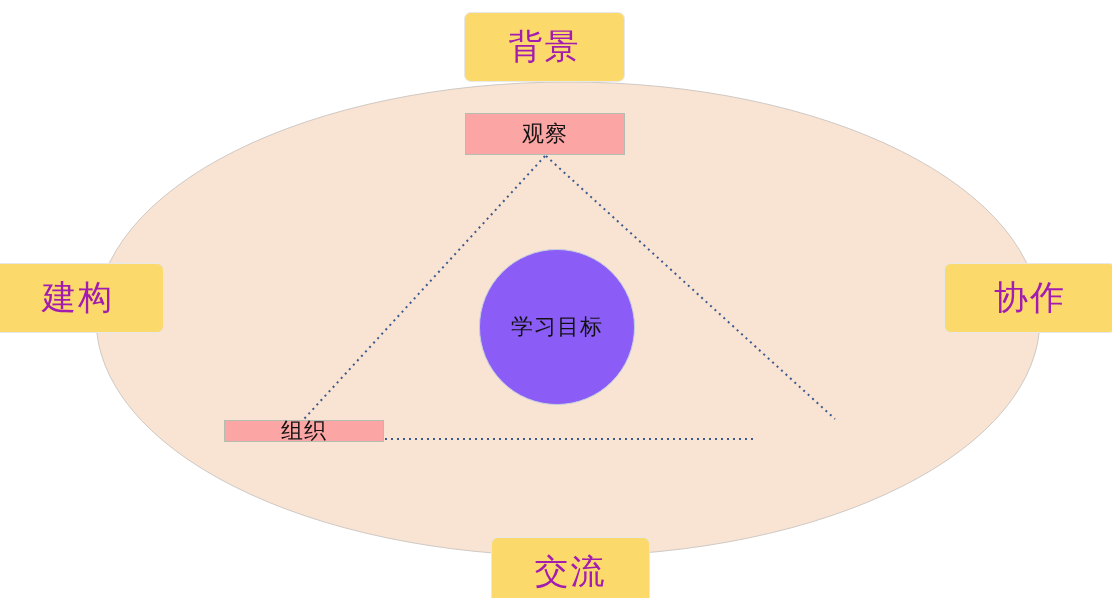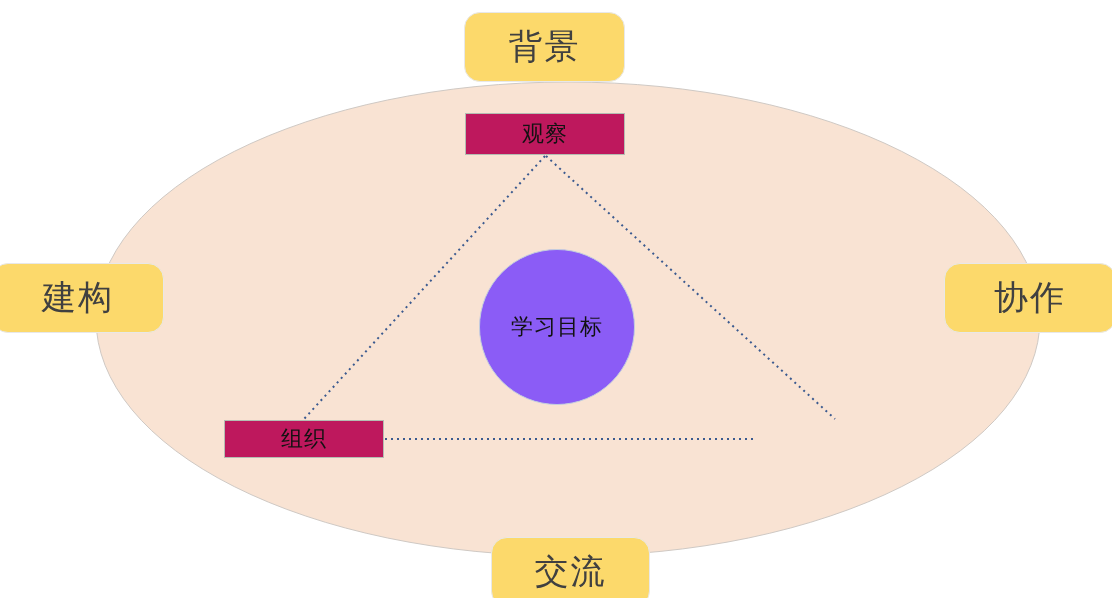--- a/index.html
+++ b/index.html
@@ -30,49 +30,49 @@
     display: flex;
     align-items: center;
     justify-content: center;
     text-align: center;
     line-height: 1.1;
   }
   
   .pill {
     background: #FCD96B;
     border: 1px solid #E8E8E8;
-    border-radius: 16px;
-    color: #404040;
+    border-radius: 7px;
+    color: #a21caf;
     font-size: 34px;
     letter-spacing: 2px;
   }
   
   .green-box {
-    background: #be185d;
+    background: #fca5a5;
     border: 1px solid #B4BDB2;
     color: #121212;
     font-size: 22px;
     letter-spacing: 1px;
   }
   
   .circle-node {
     background: #8b5cf6;
     border: 1px solid #C3CFDE;
     border-radius: 50%;
     color: #121212;
     font-size: 22px;
     letter-spacing: 1px;
   }
   #pill-bg    { left: 464px; top: 12px;  width: 161px; height: 70px; }
   #pill-jg    { left: -8px;  top: 263px; width: 172px; height: 70px; }
   #pill-xz    { left: 944px; top: 263px; width: 172px; height: 70px; }
   #pill-jl    { left: 491px; top: 521px; width: 159px; height: 70px; margin-top: 16px; }
 
   #box-gc     { left: 465px; top: 113px; width: 160px; height: 42px; }
-  #box-zz     { left: 224px; top: 420px; width: 160px; height: 38px; justify-content: center; }
+  #box-zz     { left: 224px; top: 420px; width: 160px; height: 22px; justify-content: center; }
   #box-wt     { left: 755px; top: 420px; width: 160px; height: 38px; }
 
   #circle-xxmb{ left: 479px; top: 249px; width: 156px; height: 156px; }
 </style>
 </head>
 <body>
 
 <div id="canvas">
 
   <svg id="diagram-svg" viewBox="0 0 1112 598">

